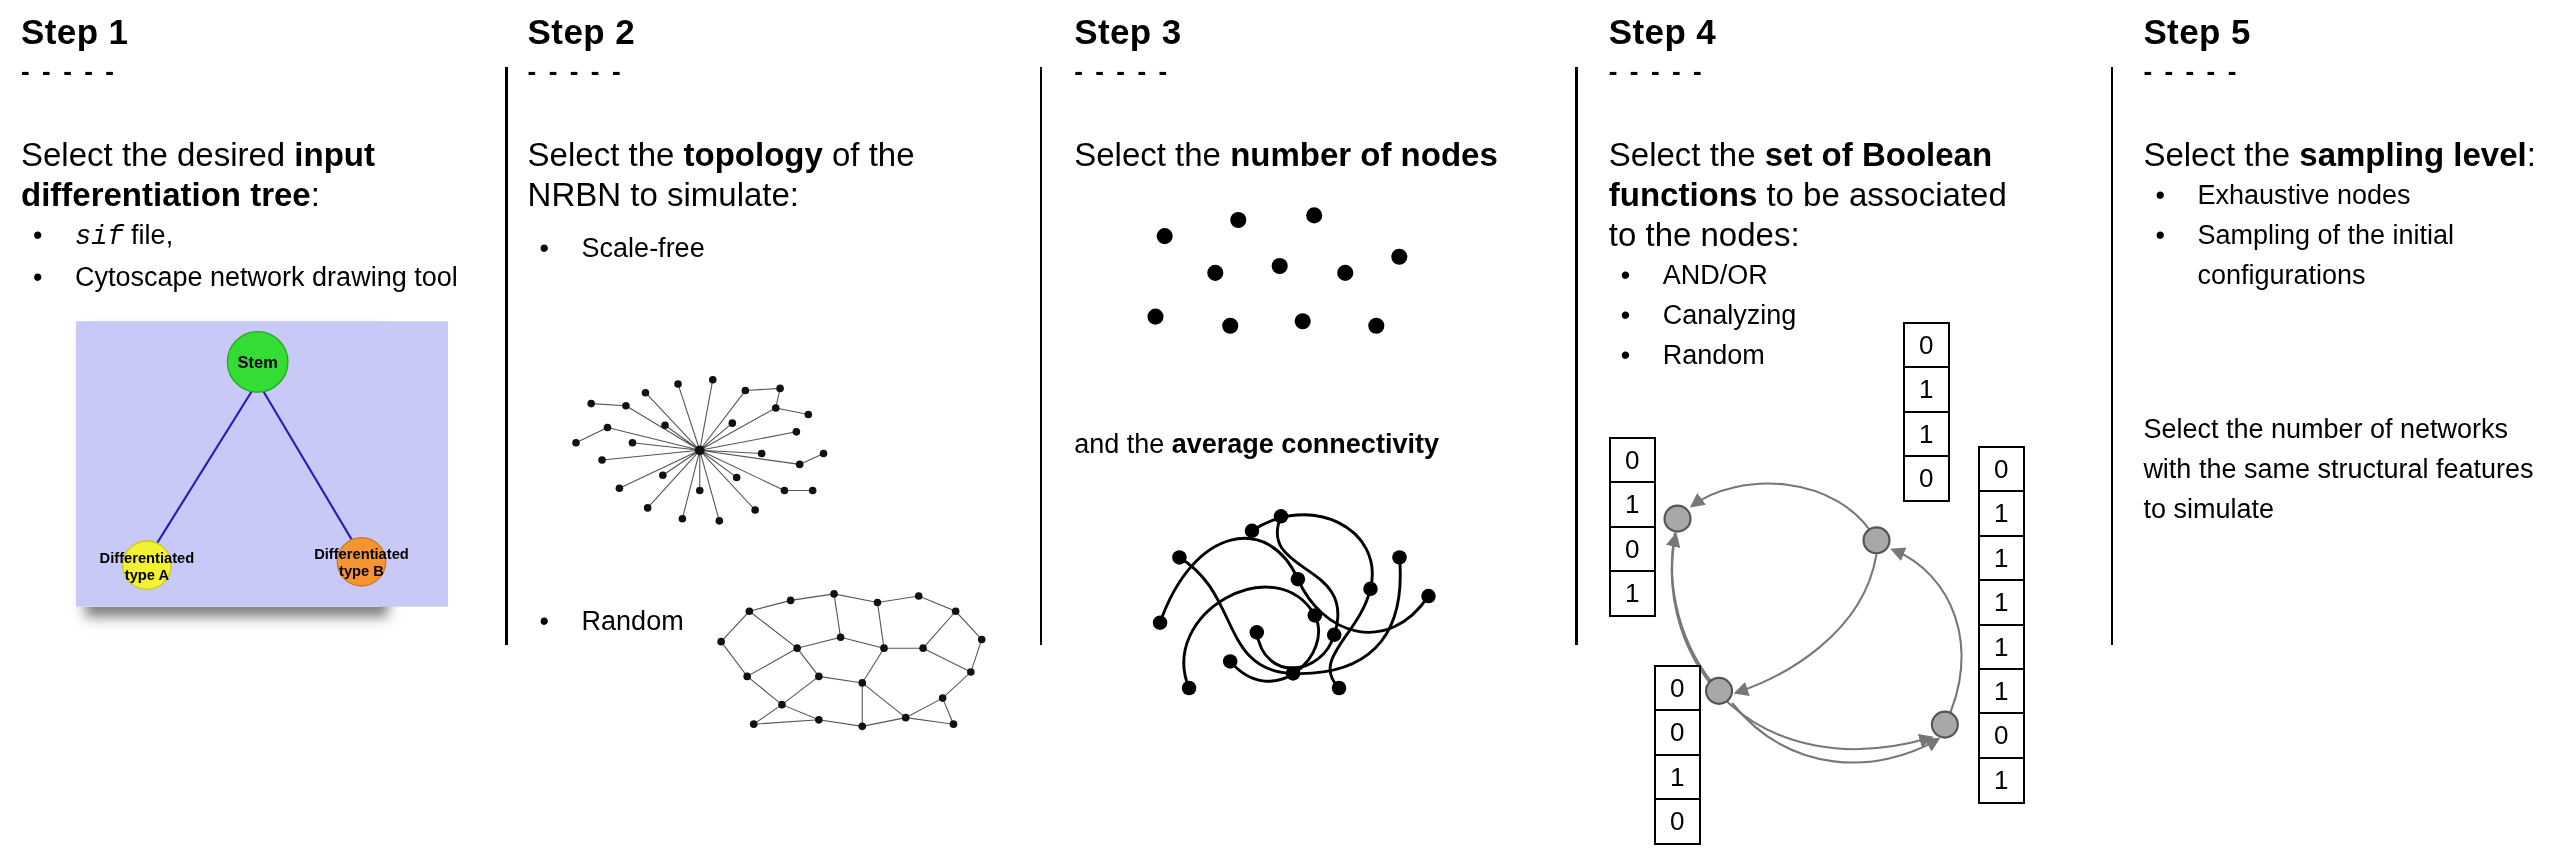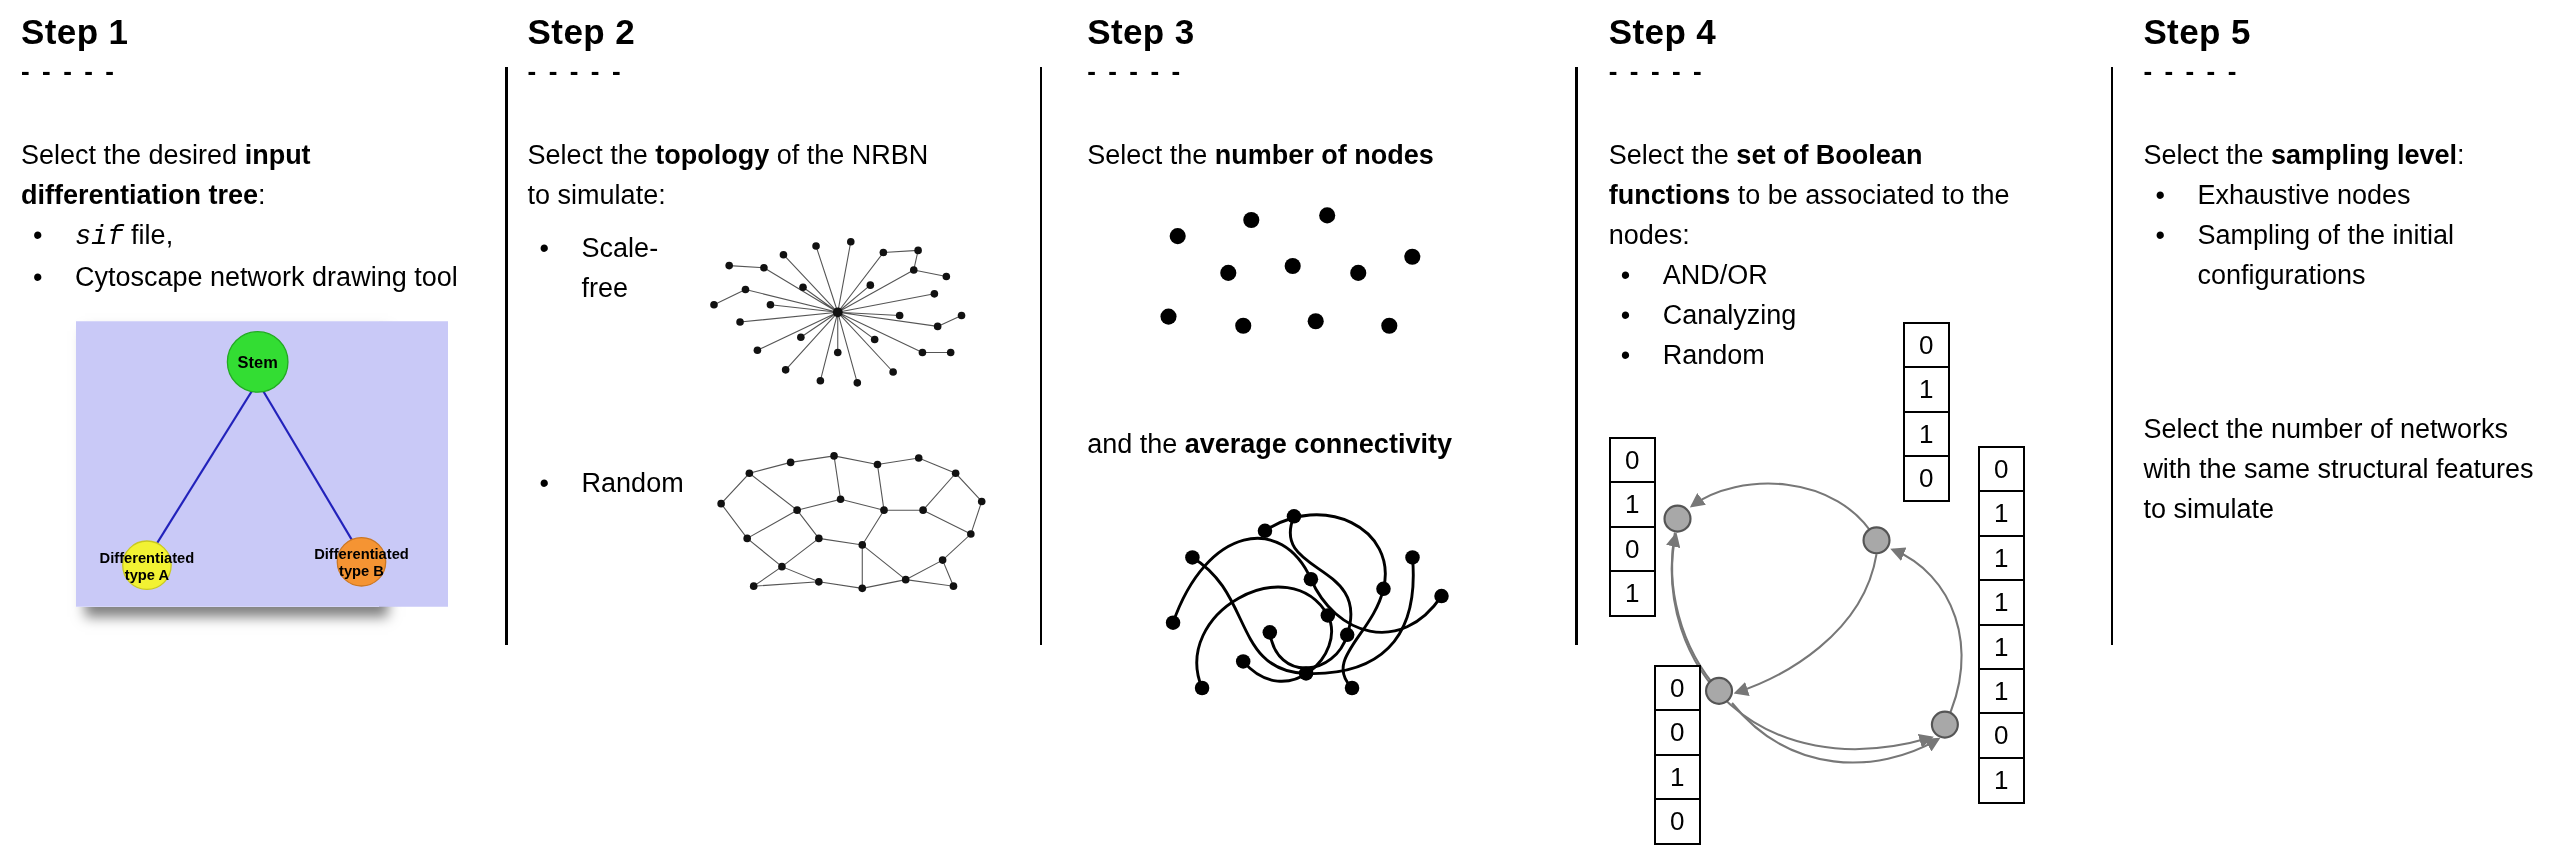--- a/index.html
+++ b/index.html
@@ -5,28 +5,28 @@
   * { margin:0; padding:0; box-sizing:border-box; }
   html,body { background:#fff; }
   body {
     width:2576px; height:851px; overflow:hidden;
     font-family:"Liberation Sans", sans-serif; color:#000;
   }
   .figure { display:flex; width:2576px; height:851px; }
   .step { position:relative; height:851px; padding-top:12px; }
   .step-1 { flex:0 0 505px; padding-left:21px; padding-right:8.7px; }
   .step-2 { flex:0 0 532px; padding-left:20px; padding-right:12px; }
-  .step-3 { flex:0 0 533px; padding-left:45px; padding-right:12px; }
+  .step-3 { flex:0 0 533px; padding-left:32px; padding-right:12px; }
   .step-4 { flex:0 0 533px; padding-left:31px; padding-right:8.7px; }
   .step-5 { flex:0 0 462px; padding-left:30px; padding-right:8.7px; }
   .divider { flex:0 0 2.6px; background:#000; height:578px; margin-top:67px; }
 
   .step-title { font-size:35px; font-weight:bold; letter-spacing:0.4px; }
   .dashes { font-size:26px; font-weight:bold; letter-spacing:2.6px; margin-top:3.5px; }
-  .body { font-size:27px; line-height:40px; margin-top:48px; }
+  .body { font-size:33px; line-height:40px; margin-top:48px; }
   .body2 { font-size:27px; line-height:40px; }
   .intro-1 { max-width:363px; }
   .intro-2 { max-width:407px; }
   .intro-4 { max-width:407px; }
   .second-5 { max-width:407px; margin-top:114px; }
 
   ul.bullets { list-style:none; }
   .bullets li, .bullet {
     position:relative; padding-left:54px; font-size:27px; line-height:40px;
   }
@@ -36,21 +36,21 @@
 
   
   .tree-card {
     width:303px; height:286px; margin:24px 0 0 55px;
     box-shadow:8.7px 9.5px 12px rgba(0,0,0,.5);
   }
   .tree-card svg { display:block; }
 
   
   .topo-row { display:flex; align-items:flex-start; }
-  .topo-row-1 { margin-top:5.2px; }
+  .topo-row-1 { margin-top:5.2px;flex-direction:column; }
   .topo-row-2 { margin-top:22.5px; }
   .topo-row .bullet { flex:0 0 138px; }
   .topo-row-1 .bullet { padding-top:8.7px; }
   .topo-row-2 .bullet { padding-top:31px; }
 
   
   .dots-svg { display:block; margin:22.5px 0 0 35px; }
   .tangle-svg { display:block; margin:15.6px 0 0 40px; }
   .body2-3 { margin-top:43px; }
 

